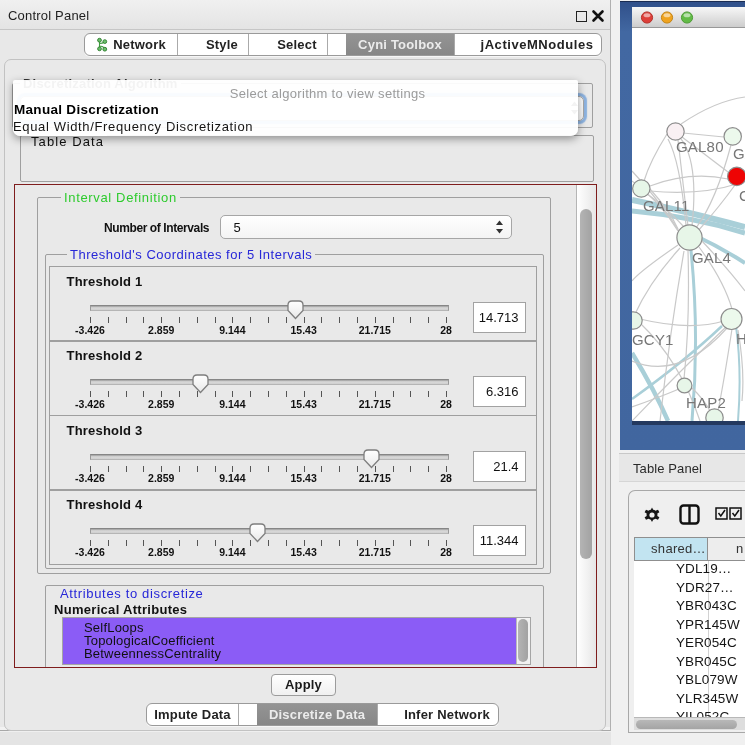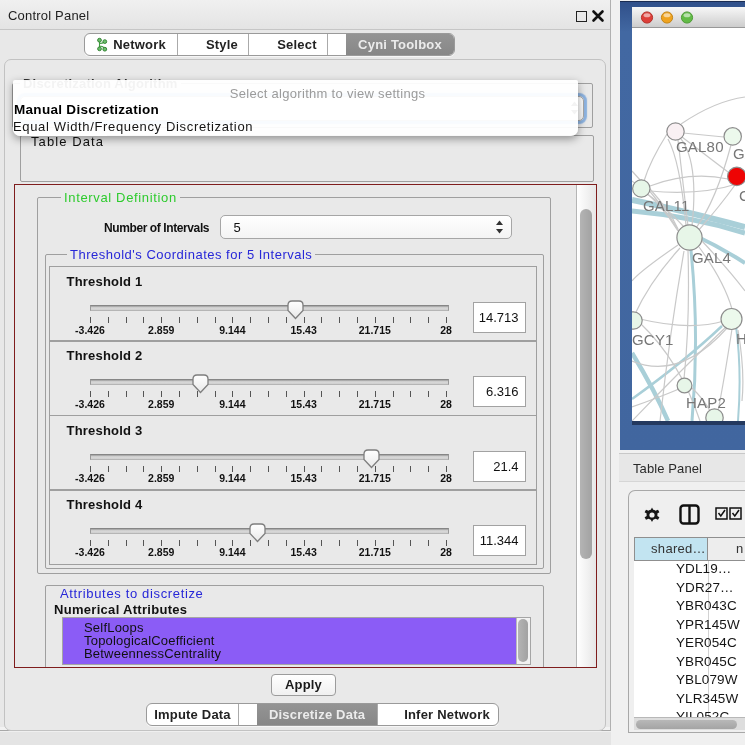--- a/index.html
+++ b/index.html
@@ -63,20 +63,21 @@
         <path d="M3.5 4 L3.5 11 M3.5 6.5 Q6.5 6.5 8.5 5 M3.5 9 Q6.5 9 8.5 11" stroke="#3f9c3f" stroke-width="1.1" fill="none"></path>
         <circle cx="3.5" cy="3.2" r="1.9" fill="#6cc06c" stroke="#2f7d2f" stroke-width=".9"></circle>
         <circle cx="8.8" cy="4.6" r="1.9" fill="#6cc06c" stroke="#2f7d2f" stroke-width=".9"></circle>
         <circle cx="3.5" cy="11.8" r="1.9" fill="#6cc06c" stroke="#2f7d2f" stroke-width=".9"></circle>
         <circle cx="8.8" cy="12.2" r="1.9" fill="#6cc06c" stroke="#2f7d2f" stroke-width=".9"></circle>
       </svg>
       Network</div>
     <div style="width:52px;">Style</div>
     <div style="width:60px;">Select</div>
     <div class="sel" style="width:108px;">Cyni Toolbox</div>
+    <div style="width:128px;letter-spacing:.55px;">jActiveMNodules</div>
   </div>
 
   <div class="grp" style="left:12px;top:83px;width:579px;height:43px;"></div>
   <div class="legend" style="left:20px;top:76px;color:#333;font-weight:bold;">Discretization Algorithm</div>
   <div class="combo" style="left:20px;top:96px;width:562px;height:23px;box-shadow:0 0 1px 2.6px rgba(110,160,220,.75);">
     <svg class="arrows" style="right:4px;top:4px;" viewBox="0 0 9 14">
       <path d="M4.5 0.5 L8 5 L1 5 Z" fill="#333"></path>
         <path d="M4.5 13.5 L8 9 L1 9 Z" fill="#333"></path>
     </svg>
   </div>

